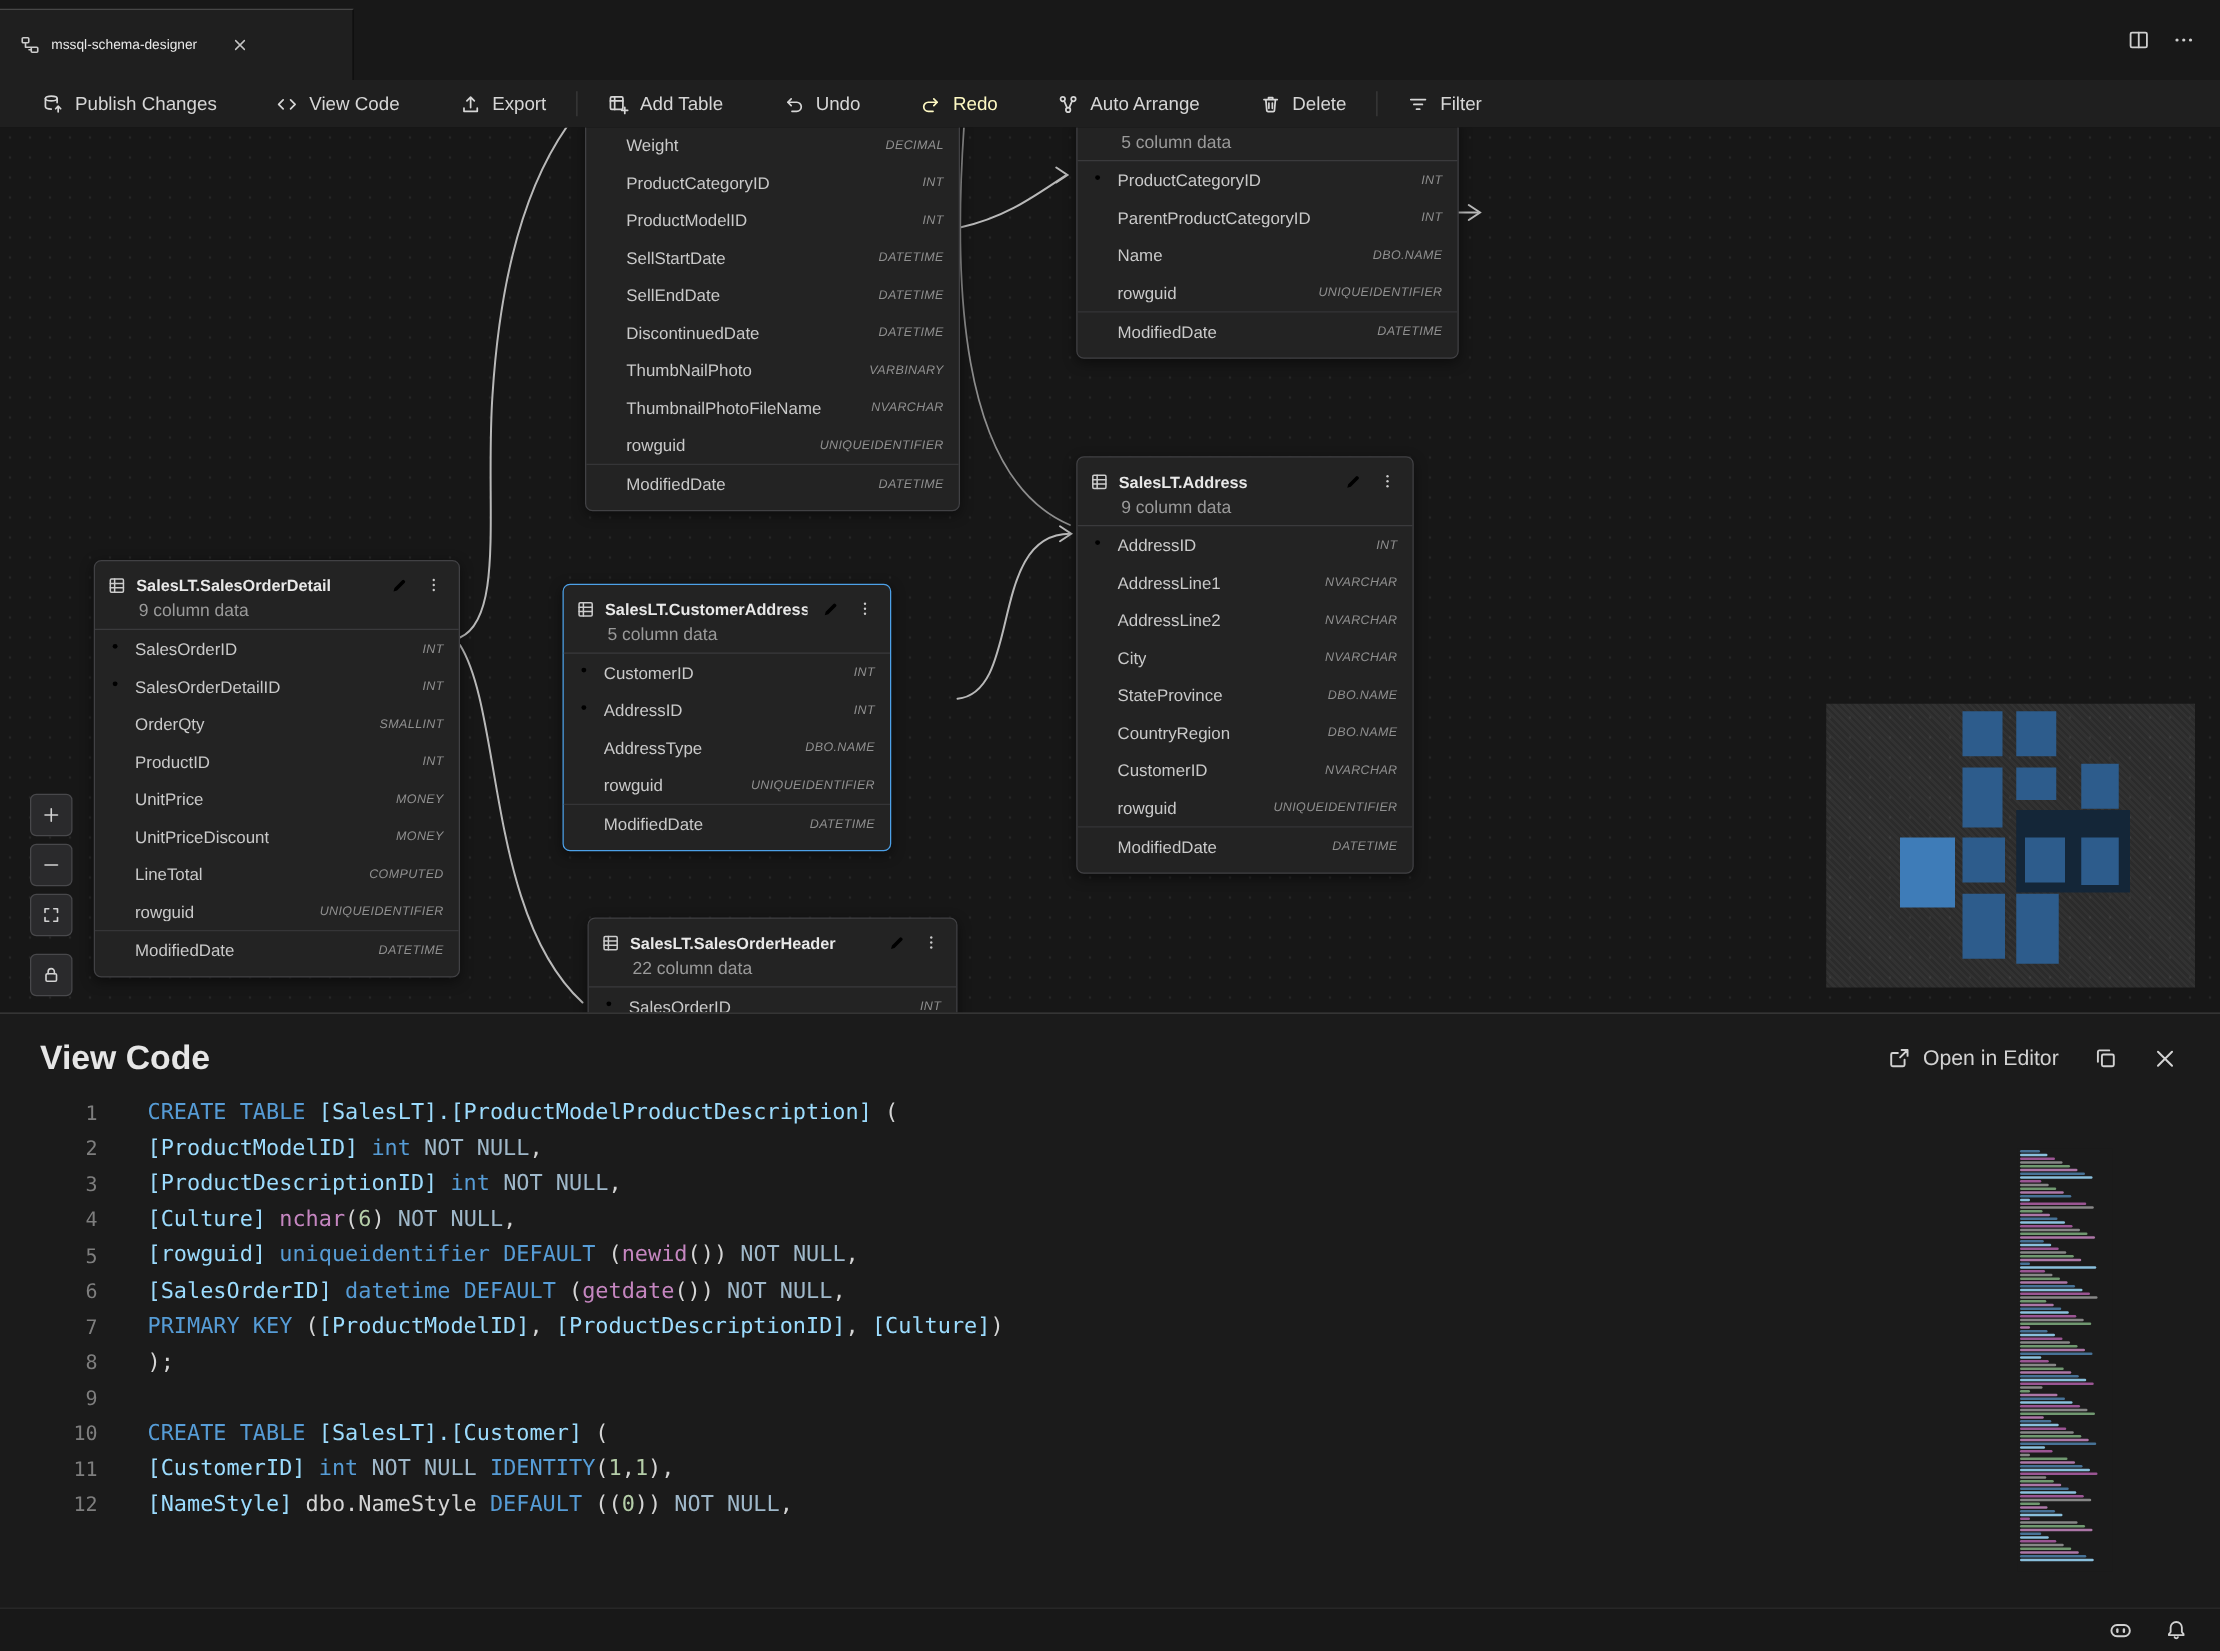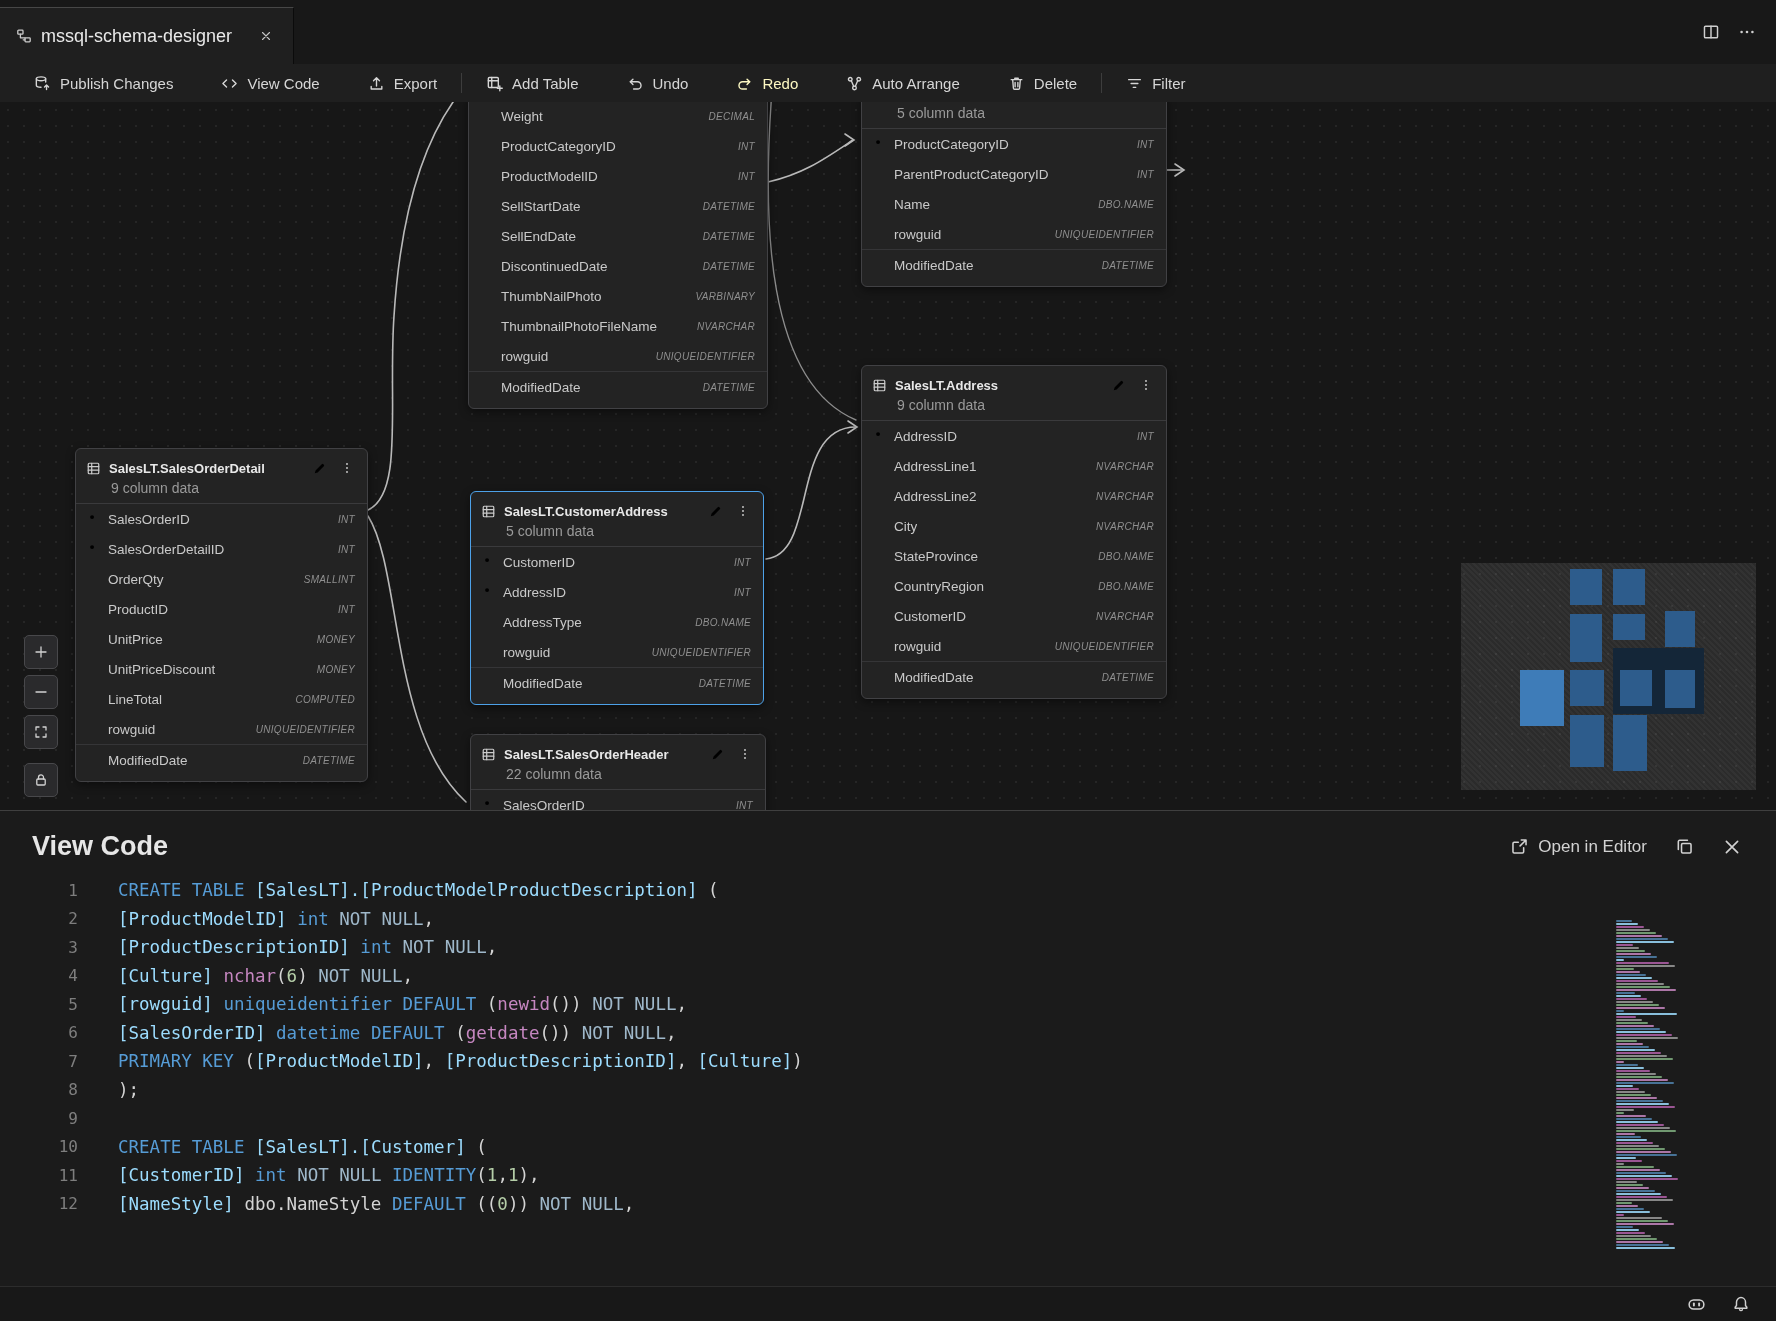--- a/index.html
+++ b/index.html
@@ -2,21 +2,21 @@
 <html style="--accent: #4da1e8; --kw: #569cd6; --id: #9cdcfe; --fn: #c586c0; --num: #b5cea8; --pl: #d4d4d4; --kw2: #9fb8ca;"><head>
 <meta charset="utf-8">
 <style>
   html,body{margin:0;padding:0;background:#101010;}
   body{width:1776px;height:1321px;position:relative;overflow:hidden;
        font-family:"Liberation Sans",sans-serif;color:#cccccc;-webkit-font-smoothing:antialiased;}
   
   .tabbar{position:absolute;left:0;top:0;width:1776px;height:64px;background:#181818;display:flex;align-items:flex-end;}
   .tab{height:56px;background:#1f1f1f;display:flex;align-items:center;padding:0 16px;gap:9px;
        border-top:1px solid #474747;border-right:1px solid #0b0b0b;min-width:250px;}
-  .tab-title{font-size:18px;color:#e9e9e9;white-space:nowrap;}
+  .tab-title{font-size:11px;color:#e9e9e9;white-space:nowrap;}
   .tab-close{margin-left:14px;color:#c5c5c5;display:grid;place-items:center;width:22px;height:22px;border-radius:4px;}
   .tabbar-actions{margin-left:auto;display:flex;align-items:center;gap:18px;padding:0 20px;height:100%;color:#cfcfcf;}
   .icon{display:inline-grid;place-items:center;line-height:0;}
   .icon svg{stroke:currentColor;fill:none;stroke-width:1.3;stroke-linecap:round;stroke-linejoin:round;}
   
   .toolbar{position:absolute;left:0;top:64px;width:1776px;height:38px;background:#1f1f1f;display:flex;align-items:center;padding-left:10px;box-sizing:border-box;}
   .tb-item{display:flex;align-items:center;gap:9px;padding:0 24px;height:100%;font-size:15px;font-weight:500;color:#d6d6d6;cursor:pointer;white-space:nowrap;}
   .tb-item.disabled{color:#fef9c3;}
   .tb-sep{width:1px;height:20px;background:#3d3d3d;}
   
@@ -373,21 +373,21 @@
             <span class="rname">rowguid</span>
             <span class="rtype">UNIQUEIDENTIFIER</span>
           </div>
           <div class="trow row-sep">
             <span class="kslot"></span>
             <span class="rname">ModifiedDate</span>
             <span class="rtype">DATETIME</span>
           </div>
         </div>
       </div>
-      <div class="table-card selected" style="left: 470px; top: 365px; width: 294px; margin-top: 24px;">
+      <div class="table-card selected" style="left: 450px; top: 365px; width: 263px;">
         <div class="card-head">
           <span class="icon">
             <svg width="15" height="15" viewBox="0 0 16 16">
               <rect x="2.4" y="2.4" width="11.2" height="11.2" rx="1"></rect>
               <path d="M2.4 6.1h11.2M6.1 2.4v11.2M2.4 9.8h11.2"></path>
             </svg>
           </span>
           <span class="card-title">SalesLT.CustomerAddress</span>
           <span class="head-act">
             <svg width="15" height="15" viewBox="0 0 16 16">
@@ -435,21 +435,21 @@
             <span class="rname">rowguid</span>
             <span class="rtype">UNIQUEIDENTIFIER</span>
           </div>
           <div class="trow row-sep">
             <span class="kslot"></span>
             <span class="rname">ModifiedDate</span>
             <span class="rtype">DATETIME</span>
           </div>
         </div>
       </div>
-      <div class="table-card" style="left: 861px; top: 263px; width: 306px;">
+      <div class="table-card" style="left: 861px; top: 263px; width: 270px;">
         <div class="card-head">
           <span class="icon">
             <svg width="15" height="15" viewBox="0 0 16 16">
               <rect x="2.4" y="2.4" width="11.2" height="11.2" rx="1"></rect>
               <path d="M2.4 6.1h11.2M6.1 2.4v11.2M2.4 9.8h11.2"></path>
             </svg>
           </span>
           <span class="card-title">SalesLT.Address</span>
           <span class="head-act">
             <svg width="15" height="15" viewBox="0 0 16 16">

